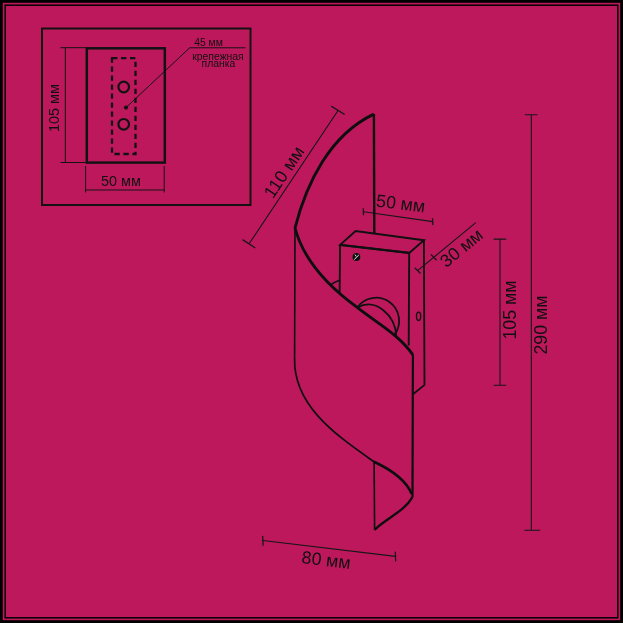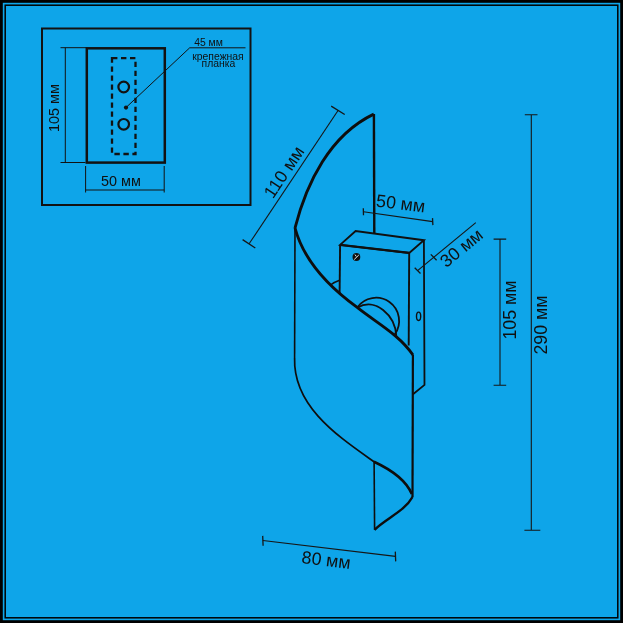--- a/index.html
+++ b/index.html
@@ -1,16 +1,16 @@
 <!DOCTYPE html>
 <html><head>
 <meta charset="utf-8">
 <style>
   html,body{margin:0;padding:0;background:#fff;}
-  .page{position:relative;width:623px;height:623px;background:#0ea5e9;overflow:hidden;
+  .page{position:relative;width:623px;height:623px;background:#be185d;overflow:hidden;
         font-family:"Liberation Sans", sans-serif;}
   svg{position:absolute;left:0;top:0;}
   text{fill:#101010;}
 </style>
 </head>
 <body>
 <div class="page">
 <svg width="623" height="623" viewBox="0 0 623 623">
 
   <rect x="1.4" y="1.4" width="620.2" height="620.2" fill="none" stroke="#000" stroke-width="2.8"></rect>

